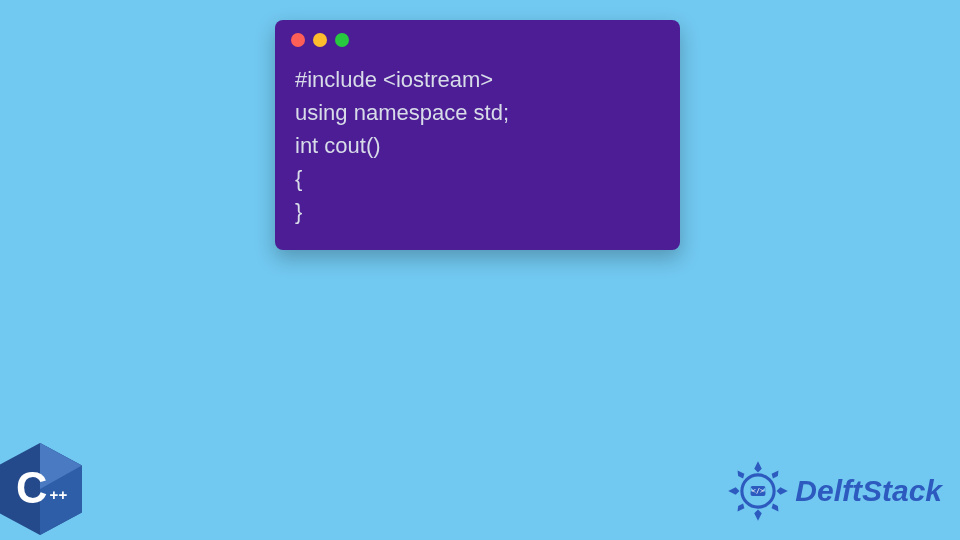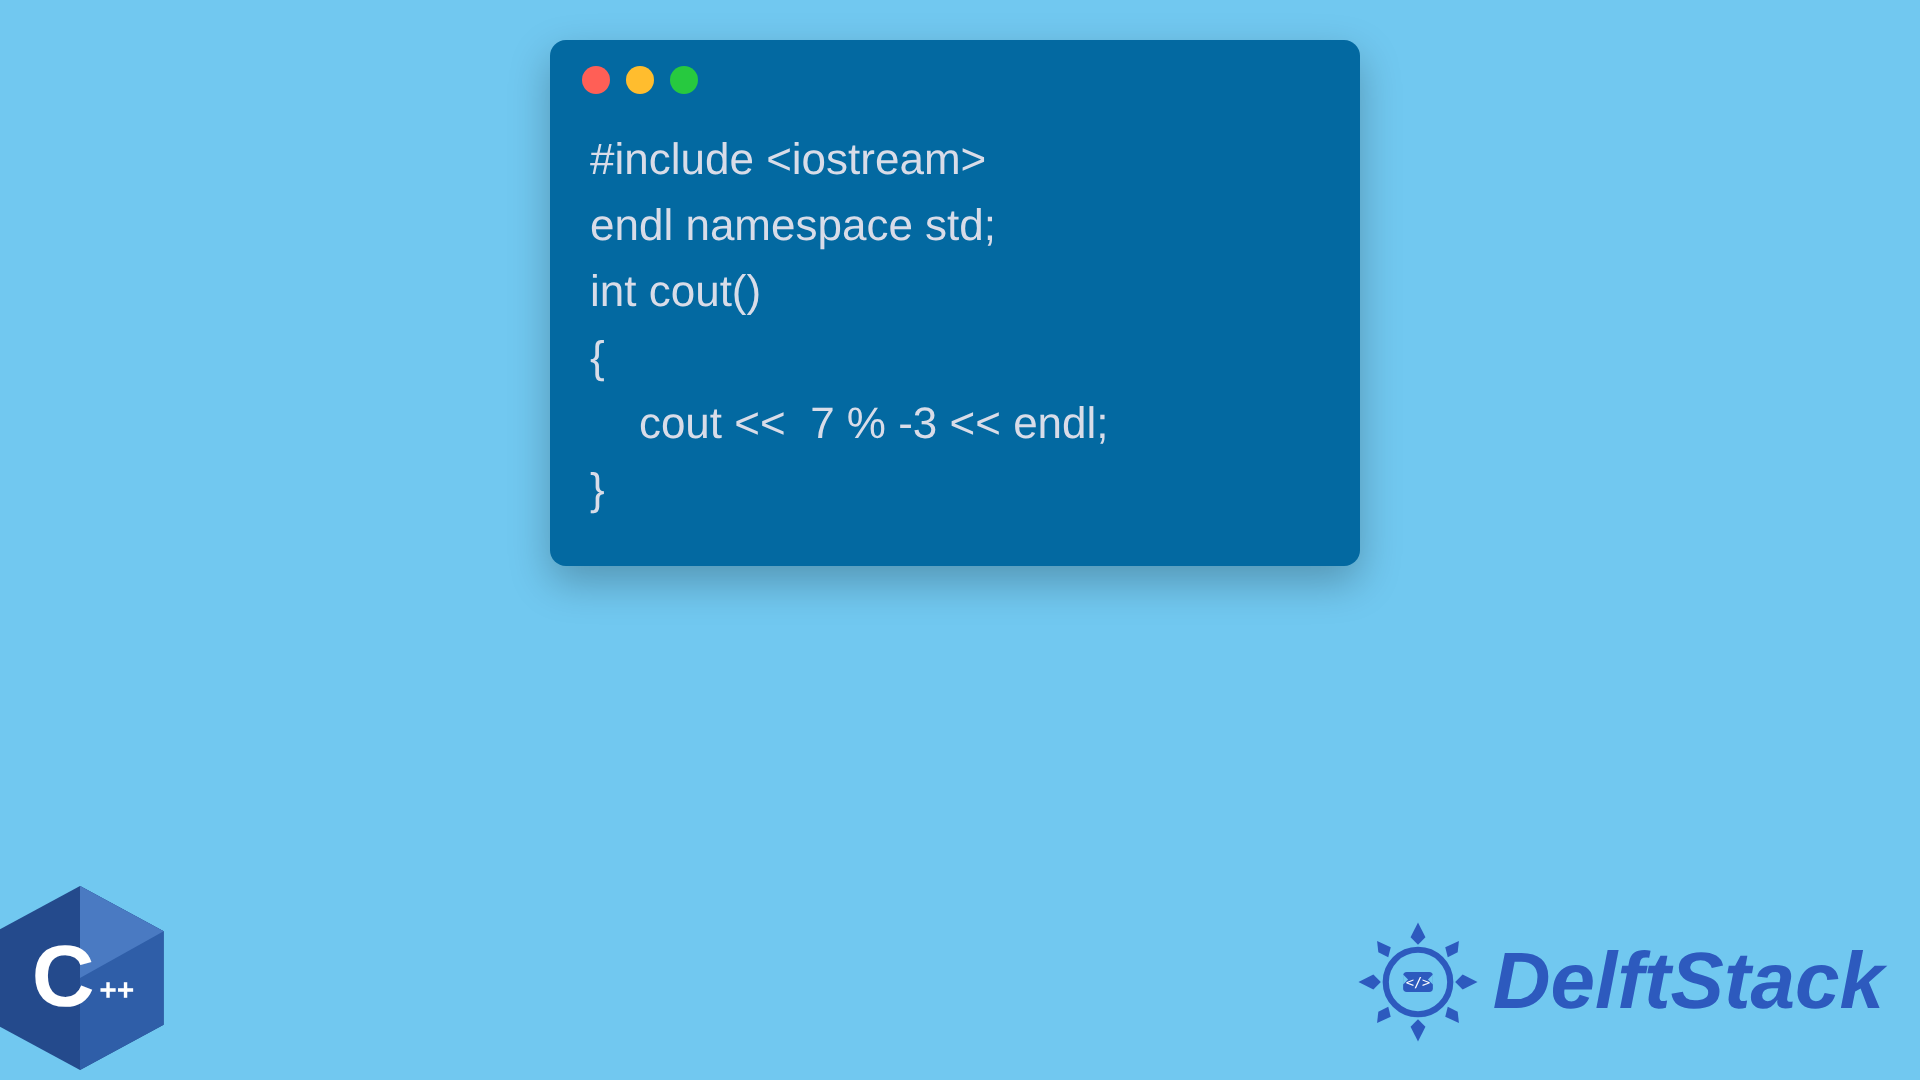--- a/index.html
+++ b/index.html
@@ -13,21 +13,21 @@
       background: #71c8f0;
       position: relative;
       font-family: Arial, sans-serif;
       overflow: hidden;
     }
     .code-window {
       position: absolute;
       left: 275px;
       top: 20px;
       width: 405px;
-      background: #0369a1;
+      background: #4c1d95;
       border-radius: 8px;
       box-shadow: 0 8px 20px rgba(0,0,0,0.25);
     }
     .window-header {
       padding: 13px 16px 6px 16px;
       display: flex;
       gap: 8px;
       align-items: center;
     }
     .dot {
@@ -66,21 +66,21 @@
     }
     .delft-logo {
       position: absolute;
       right: 18px;
       bottom: 18px;
       display: flex;
       align-items: center;
       gap: 6px;
     }
     .delft-text {
-      font-size: 40px;
+      font-size: 30px;
       font-weight: bold;
       font-style: italic;
       color: #2d5abe;
       font-family: "Segoe UI", Arial, sans-serif;
     }
     .medallion {
       width: 62px;
       height: 62px;
     }
   </style>
@@ -88,24 +88,23 @@
 <body>
 
 <div class="code-window">
   <div class="window-header">
     <div class="dot red"></div>
     <div class="dot yellow"></div>
     <div class="dot green"></div>
   </div>
   <div class="code-body">
     <div class="code-line">#include &lt;iostream&gt;</div>
-    <div class="code-line">endl namespace std;</div>
+    <div class="code-line">using namespace std;</div>
     <div class="code-line">int cout()</div>
     <div class="code-line">{</div>
-    <div class="code-line">    cout &lt;&lt;  7 % -3 &lt;&lt; endl;</div>
     <div class="code-line">}</div>
   </div>
 </div>
 
 <svg class="cpp-logo" viewBox="0 0 100 110">
   <polygon class="hex" points="50,0 100,27 100,83 50,110 0,83 0,27"></polygon>
   <polygon class="hex-mid" points="50,0 100,27 100,83 50,110 50,55"></polygon>
   <polygon class="hex-light" points="50,0 100,27 50,55"></polygon>
   <text x="40" y="72" font-size="52" font-weight="bold" fill="white" text-anchor="middle" font-family="Arial">C</text>
   <text x="72" y="68" font-size="18" font-weight="bold" fill="white" text-anchor="middle" font-family="Arial">++</text>

